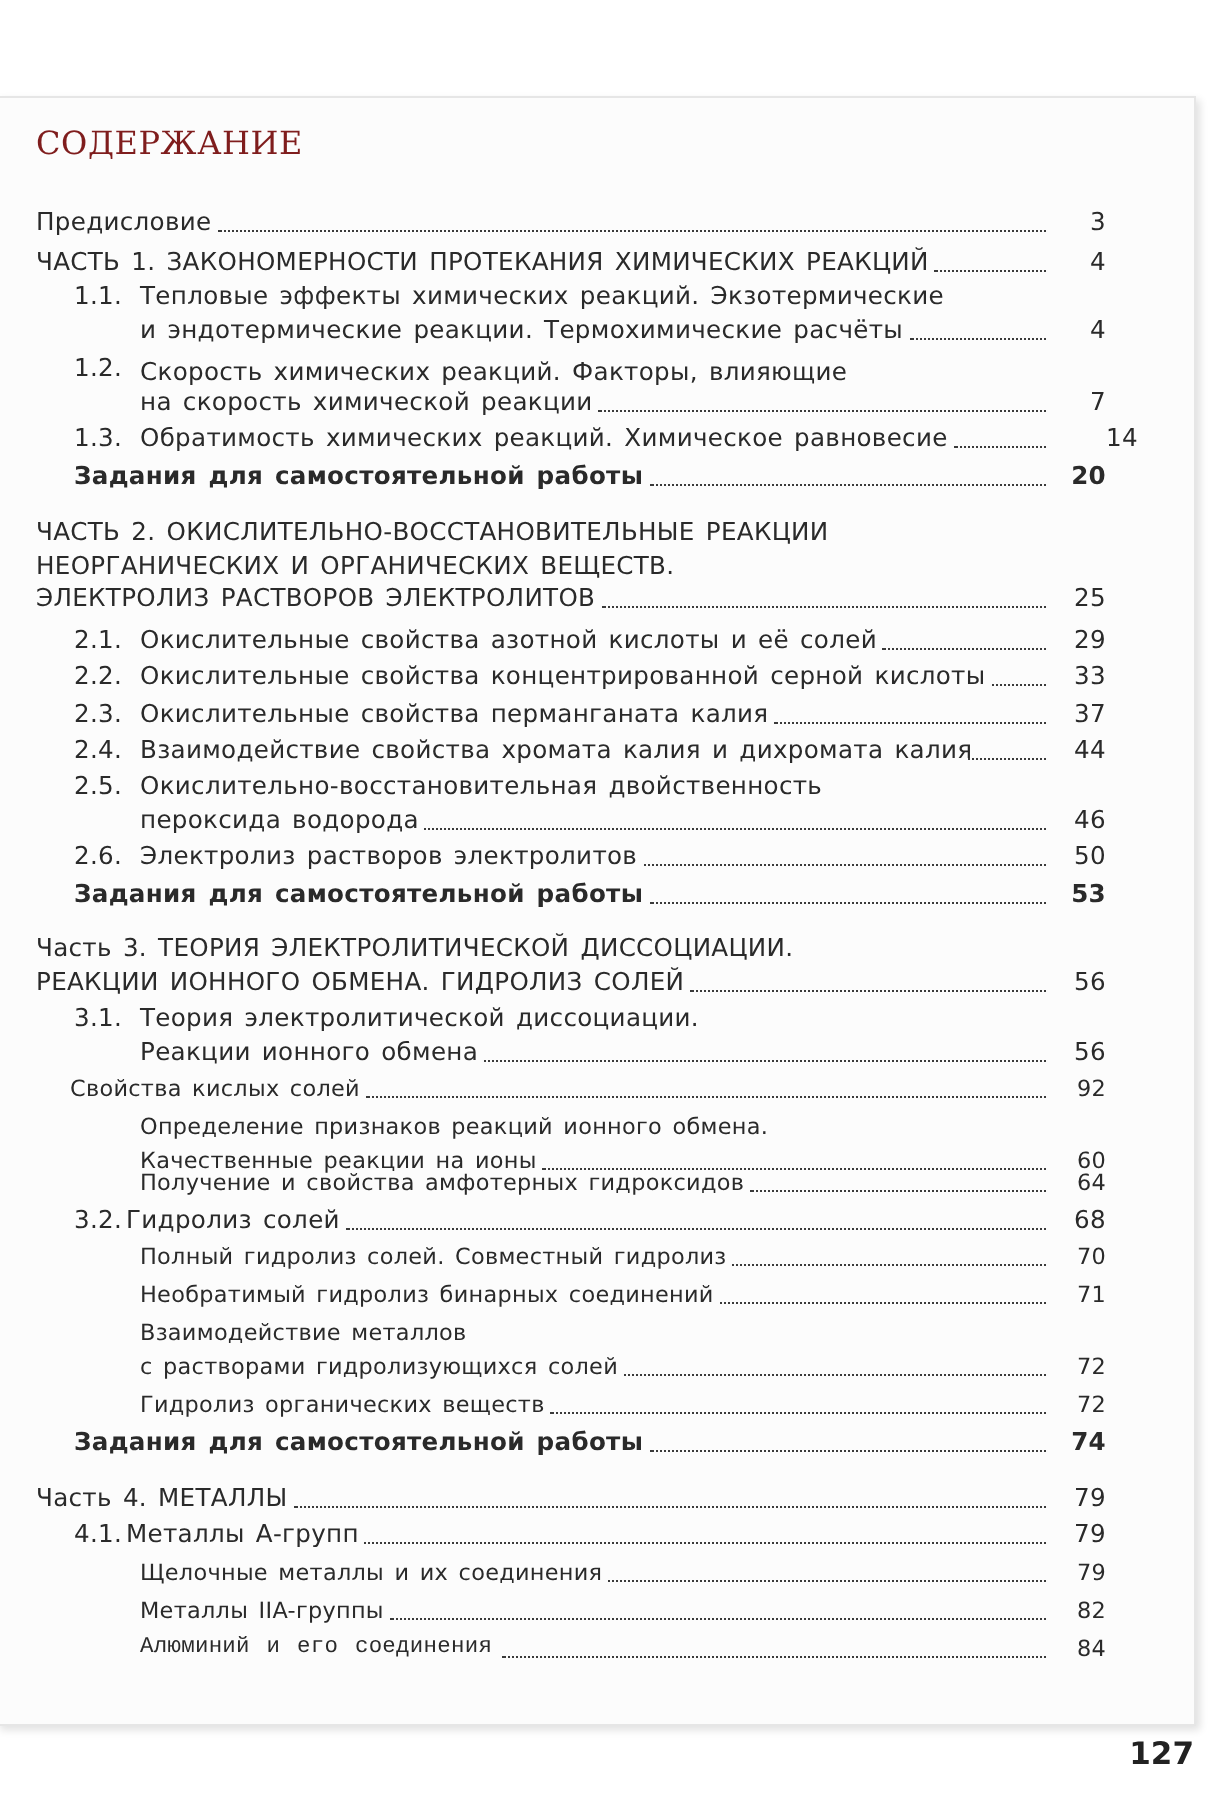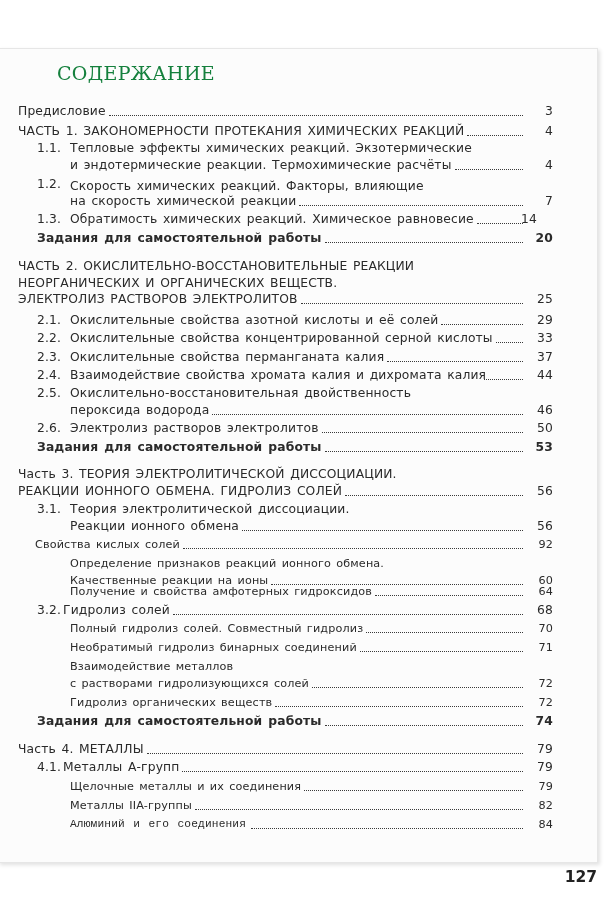--- a/index.html
+++ b/index.html
@@ -7,23 +7,22 @@
     width:613px; height:900px; background:#ffffff; position:relative; overflow:hidden;
     font-family:"DejaVu Sans", "Liberation Sans", sans-serif; color:#2a2a2a;
   }
   .box {
     position:absolute; left:-2px; top:48px; width:598px; height:813px;
     background:#fcfcfc; border:1px solid #e6e6e6;
     box-shadow: 2px 2px 4px rgba(0,0,0,0.12);
   }
   .title {
     position:absolute; left:18px; top:62px;
-    font-family:"DejaVu Serif", "Liberation Serif", serif; font-size:19px; letter-spacing:0.3px;
-    color:#15803d;
-    margin-left:39px;
+    font-family:"DejaVu Serif", "Liberation Serif", serif; font-size:16px; letter-spacing:0.3px;
+    color:#7f1d1d;
   }
   .toc { position:absolute; left:0; top:0; width:613px; }
   .row {
     position:absolute; left:0; width:613px; font-size:12.3px; line-height:15px;
     letter-spacing:0.15px; word-spacing:1.5px;
   }
   .row .num { position:absolute; }
   .row .txt { position:absolute; white-space:nowrap; }
   .row .page { position:absolute; right:60px; text-align:right; }
   .small { font-size:11.2px; }
@@ -59,21 +58,21 @@
     <div class="row " style="top: 177px;">
       <span class="num" style="left: 37px;">1.2.</span>
       <span class="txt" style="left: 70px; top: 2px;">Скорость химических реакций. Факторы, влияющие</span>
       <span class="txt" style="left: 70px; top: 16.5px;">на скорость химической реакции</span>
       <span class="page" style="top: 16.5px; right: 60px;">7</span>
       <span class="dots" style="left: 299.281px; width: 223.719px; top: 27.5px;"></span>
     </div>
     <div class="row " style="top: 212px;">
       <span class="num" style="left: 37px;">1.3.</span>
       <span class="txt" style="left: 70px; top: 0px;">Обратимость химических реакций. Химическое равновесие</span>
-      <span class="page" style="top: 0px; right: 76px;">14</span>
+      <span class="page" style="top: 0px; right: 44px;">14</span>
       <span class="dots" style="left: 476.812px; width: 46.1875px; top: 11px;"></span>
     </div>
     <div class="row bold" style="top: 231px;">
       <span class="txt" style="left: 37px; top: 0px;">Задания для самостоятельной работы</span>
       <span class="page" style="top: 0px; right: 60px;">20</span>
       <span class="dots" style="left: 324.594px; width: 198.406px; top: 11px;"></span>
     </div>
     <div class="row " style="top: 259px;">
       <span class="txt" style="left: 18px; top: 0px;">ЧАСТЬ 2. ОКИСЛИТЕЛЬНО-ВОССТАНОВИТЕЛЬНЫЕ РЕАКЦИИ</span>
       <span class="txt" style="left: 18px; top: 16.5px;">НЕОРГАНИЧЕСКИХ И ОРГАНИЧЕСКИХ ВЕЩЕСТВ.</span>

